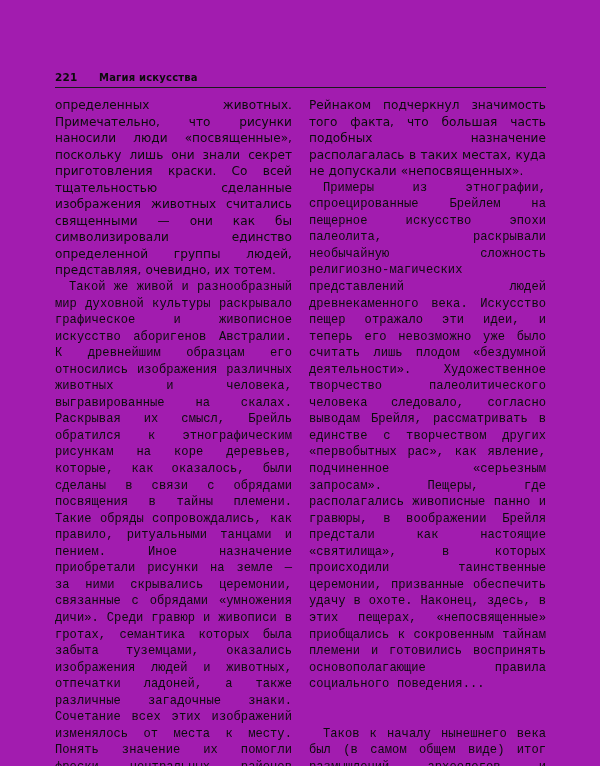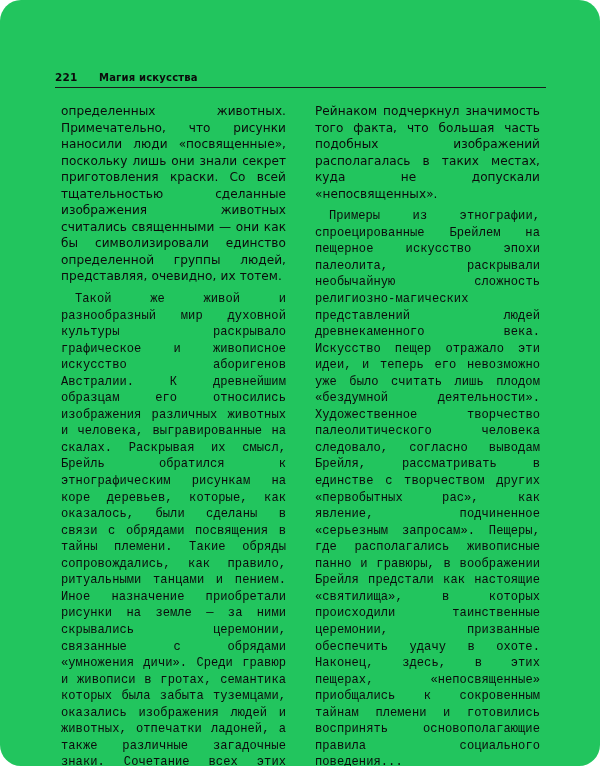--- a/index.html
+++ b/index.html
@@ -14,22 +14,21 @@
     font-family: "DejaVu Sans", sans-serif;
     color: #0b0b0b;
     overflow: hidden;
   }
 
   .page {
     position: absolute;
     left: 0; top: 0;
     width: 600px;
     height: 766px;
-    background: #22c55e;
-    border-radius: 21px;
+    background: #a21caf;
   }
 
   
   .running-head {
     position: absolute;
     left: 55px;
     top: 71px;
     width: 490px;
     height: 14px;
     display: flex;
@@ -69,21 +68,21 @@
     width: 491px;
     height: 600px;
     display: flex;
     justify-content: space-between;
   }
   .col {
     width: 237px;
   }
 
   .col p {
-    margin: 6px;
+    margin: 0;
     font-size: 12.1px;
     line-height: 16.55px;
     text-align: justify;
     text-justify: inter-word;
     letter-spacing: 0.05px;
     word-spacing: 0.2px;
     color: #0b0b0b;
     -webkit-hyphens: none;
     hyphens: none;
   }
@@ -113,21 +112,21 @@
   <div class="head-rule"></div>
 
   <div class="columns">
 
     <div class="col">
       <p>определенных животных. Примечательно, что рисунки наносили люди «посвященные», поскольку лишь они знали секрет приготовления краски. Со всей тщательностью сделанные изображения животных считались священными — они как бы символизировали единство определенной группы людей, представляя, очевидно, их тотем.</p>
       <p class="indent">Такой же живой и разнообразный мир духовной культуры раскрывало графическое и живописное искусство аборигенов Австралии. К древнейшим образцам его относились изображения различных животных и человека, выгравированные на скалах. Раскрывая их смысл, Брейль обратился к этнографическим рисункам на коре деревьев, которые, как оказалось, были сделаны в связи с обрядами посвящения в тайны племени. Такие обряды сопровождались, как правило, ритуальными танцами и пением. Иное назначение приобретали рисунки на земле — за ними скрывались церемонии, связанные с обрядами «умножения дичи». Среди гравюр и живописи в гротах, семантика которых была забыта туземцами, оказались изображения людей и животных, отпечатки ладоней, а также различные загадочные знаки. Сочетание всех этих изображений изменялось от места к месту. Понять значение их помогли фрески центральных районов Австралии, сделанные представителями ряда племен, изученных Спенсером и Гилленом. Брейль вслед за</p>
     </div>
 
     <div class="col">
-      <p>Рейнаком подчеркнул значимость того факта, что большая часть подобных изображений располагалась в таких местах, куда не допускали «непосвященных».</p>
+      <p>Рейнаком подчеркнул значимость того факта, что большая часть подобных назначение располагалась в таких местах, куда не допускали «непосвященных».</p>
       <p class="indent">Примеры из этнографии, спроецированные Брейлем на пещерное искусство эпохи палеолита, раскрывали необычайную сложность религиозно-магических представлений людей древнекаменного века. Искусство пещер отражало эти идеи, и теперь его невозможно уже было считать лишь плодом «бездумной деятельности». Художественное творчество палеолитического человека следовало, согласно выводам Брейля, рассматривать в единстве с творчеством других «первобытных рас», как явление, подчиненное «серьезным запросам». Пещеры, где располагались живописные панно и гравюры, в воображении Брейля предстали как настоящие «святилища», в которых происходили таинственные церемонии, призванные обеспечить удачу в охоте. Наконец, здесь, в этих пещерах, «непосвященные» приобщались к сокровенным тайнам племени и готовились воспринять основополагающие правила социального поведения...</p>
       <div class="gap-block"></div>
       <p class="indent">Таков к началу нынешнего века был (в самом общем виде) итог размышлений археологов и этнографов над скрытым смыслом древнейшего искусства. Выводы эти (разумеется, далеко</p>
     </div>
 
   </div>
 
 </div>
 
 </body></html>

